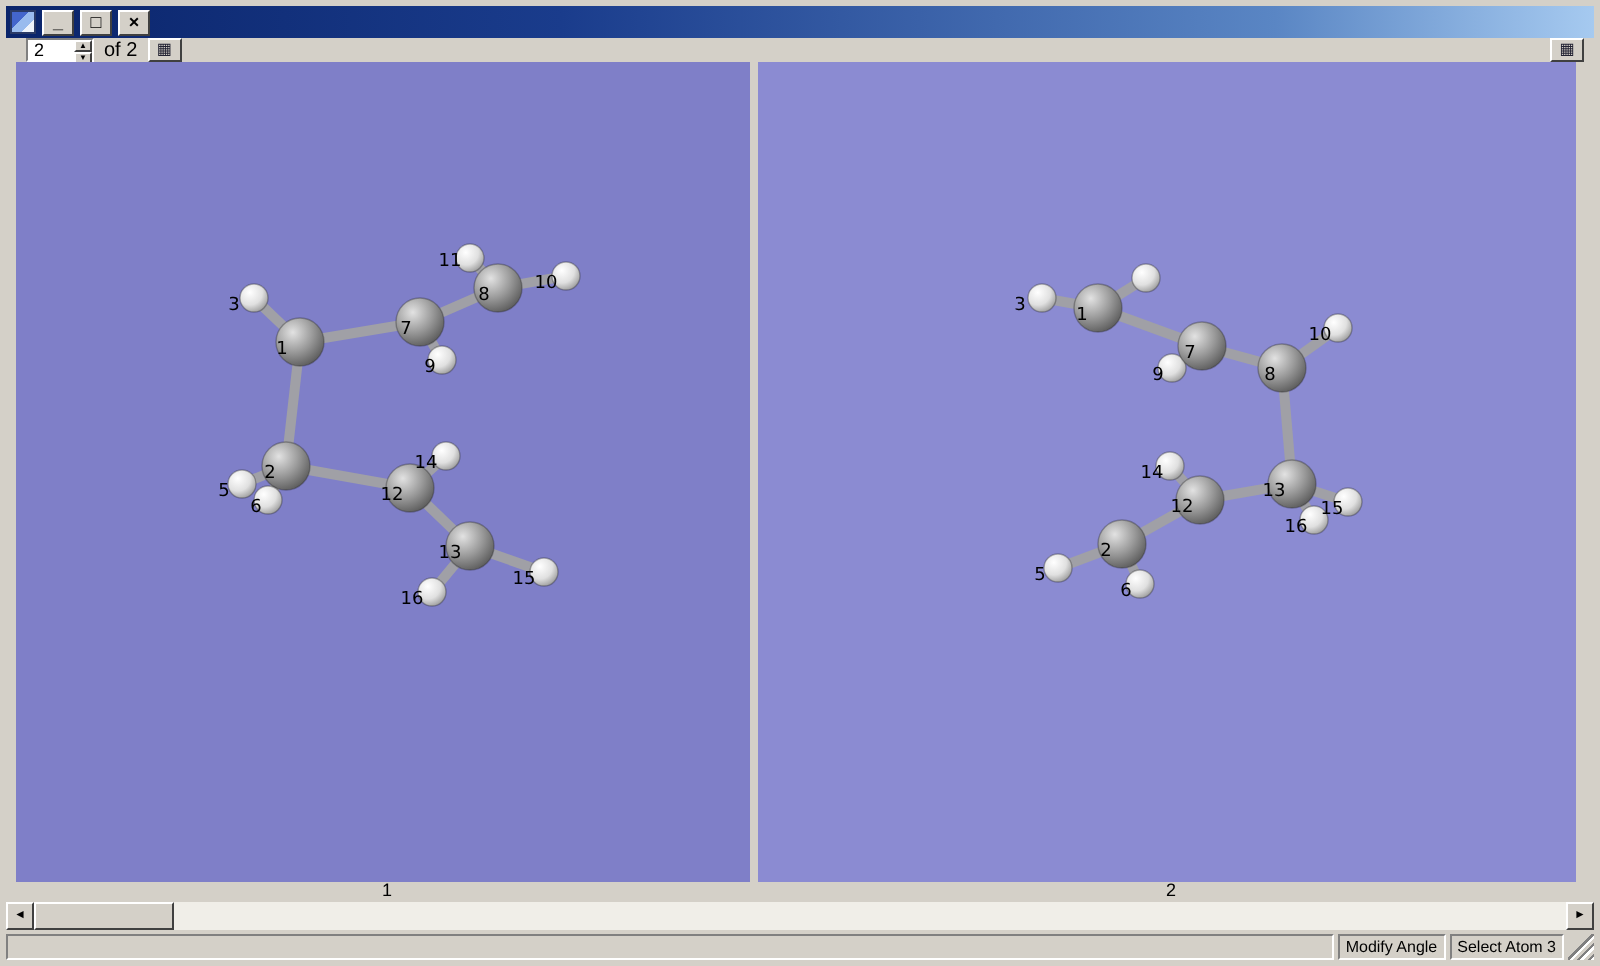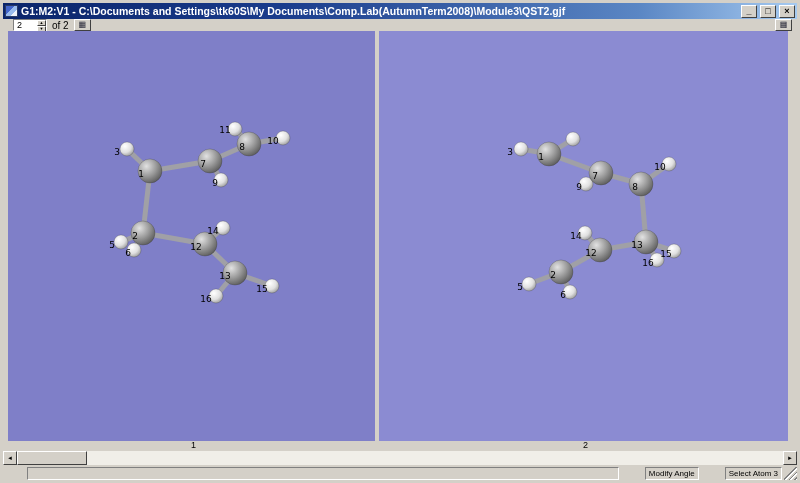--- a/index.html
+++ b/index.html
@@ -55,35 +55,34 @@
   .sb-btn { width:14px; height:14px; flex:none; background:#d4d0c8; color:#000;
     border:1px solid; border-color:#fff #404040 #404040 #fff;
     font-size:6px; line-height:12px; text-align:center; }
   .sb-track { flex:1; position:relative; background:#f0eee8; }
   .sb-thumb { position:absolute; left:0; top:0; width:70px; height:14px;
     background:#d4d0c8; border:1px solid; border-color:#fff #404040 #404040 #fff; }
 
   
   .statusbar { flex:1; display:flex; gap:2px; padding-top:2px; font-size:8px; color:#000; }
   .status-panel { border:1px solid; border-color:#808080 #fff #fff #808080;
-    padding:0 3px; line-height:11px; white-space:nowrap;margin-left:24px; }
+    padding:0 3px; line-height:11px; white-space:nowrap; }
   .status-main { flex:1; }
   .grip { width:13px;
     background:linear-gradient(135deg, transparent 0 45%, #808080 45% 52%, #fff 52% 58%,
       transparent 58% 66%, #808080 66% 73%, #fff 73% 79%, transparent 79% 87%,
       #808080 87% 93%, #fff 93% 100%); }
 </style>
 </head>
 <body>
 
 <div class="window">
 
   <div class="titlebar">
     <span class="app-icon"></span>
-    <span class="title-text">G1:M2:V1 - C:\Documents and Settings\tk60S\My Documents\Comp.Lab(AutumnTerm2008)\Module3\QST2.gjf</span>
     <span class="tb-btn">_</span>
     <span class="tb-btn">□</span>
     <span class="tb-btn">×</span>
   </div>
 
   <div class="toolbar">
     <div class="spinbox">
       <span class="spin-value">2</span>
       <span class="spin-btns">
         <span class="spin-up">▲</span>

